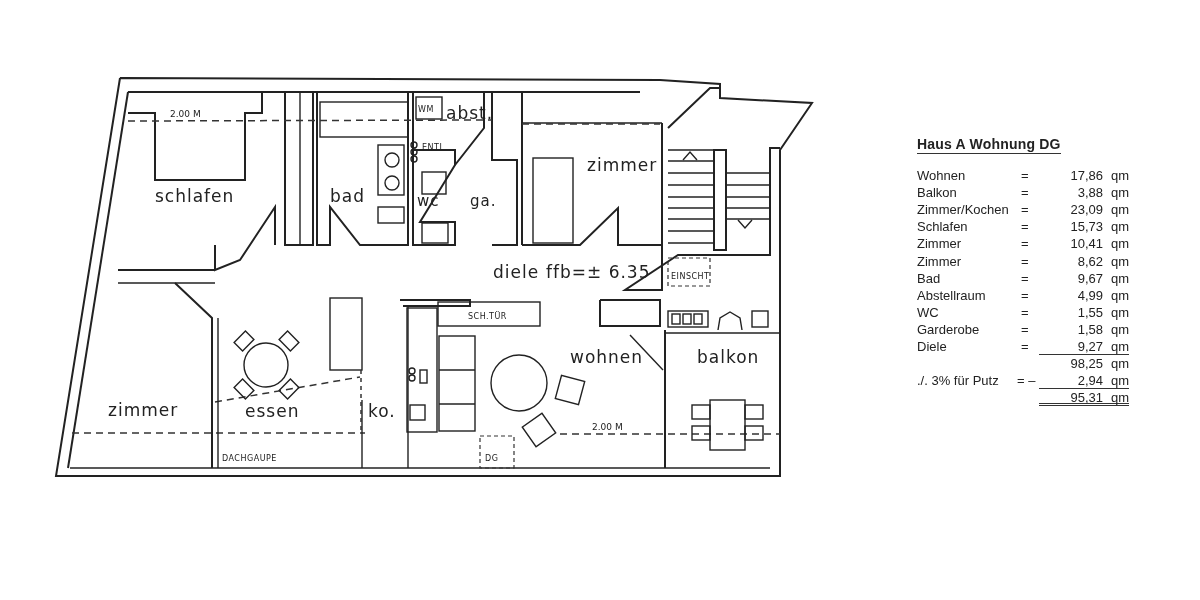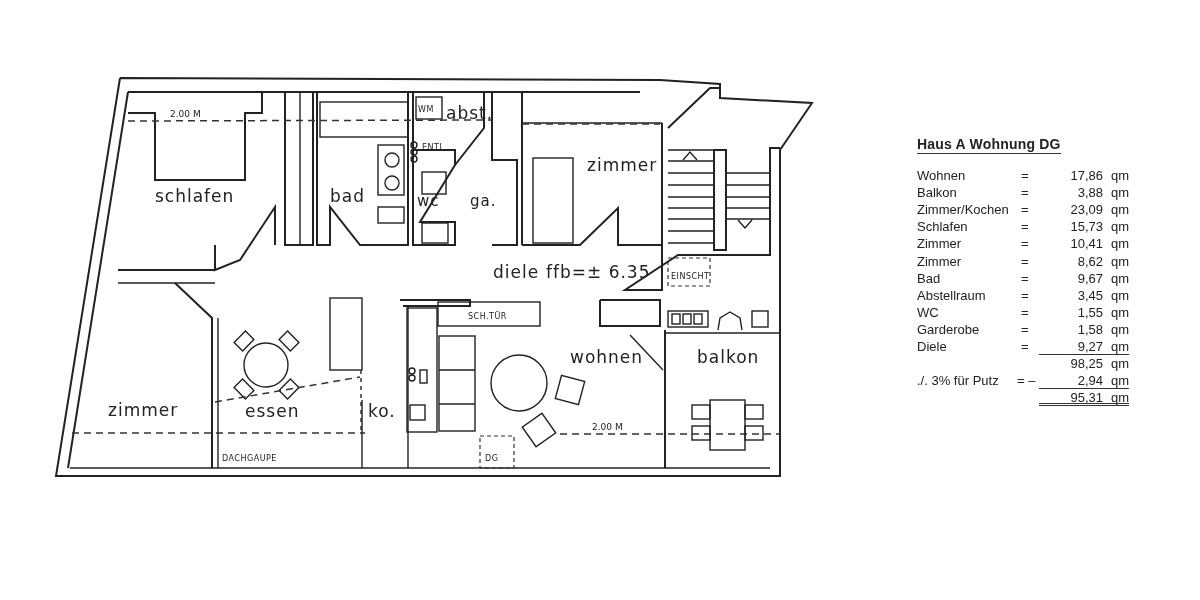--- a/index.html
+++ b/index.html
@@ -244,21 +244,21 @@
     <span class="eq">=</span>
     <span class="valunit">
         <span class="val">9,67</span>
         <span class="unit">qm</span>
       </span>
   </div>
   <div class="row">
     <span class="name">Abstellraum</span>
     <span class="eq">=</span>
     <span class="valunit">
-        <span class="val">3,45</span>
+        <span class="val">4,99</span>
         <span class="unit">qm</span>
       </span>
   </div>
   <div class="row">
     <span class="name">WC</span>
     <span class="eq">=</span>
     <span class="valunit">
         <span class="val">1,55</span>
         <span class="unit">qm</span>
       </span>

